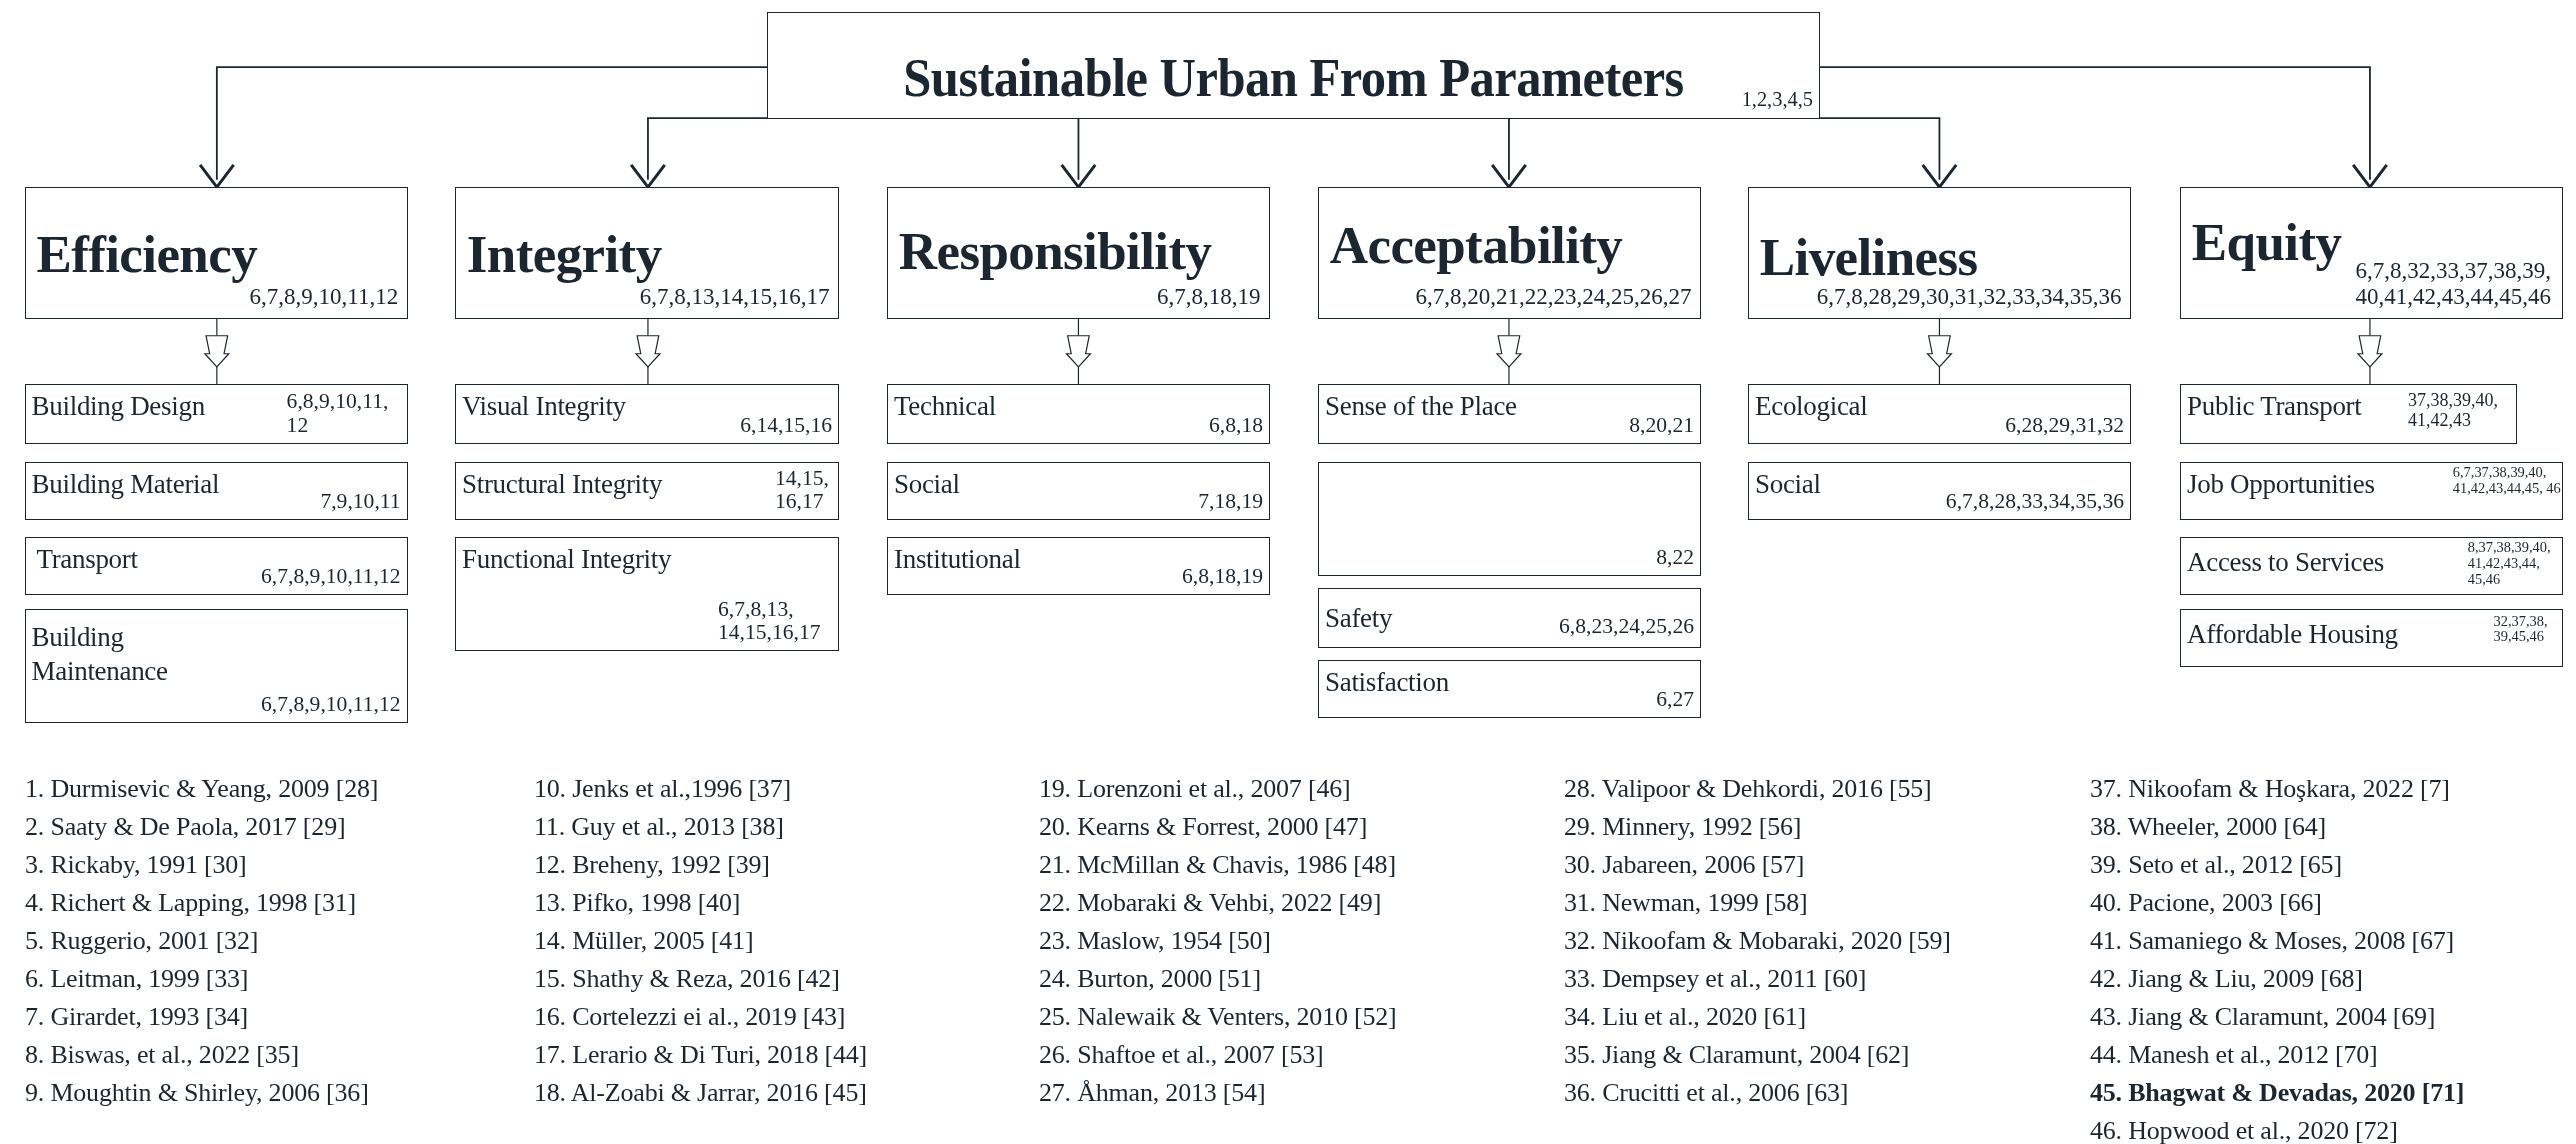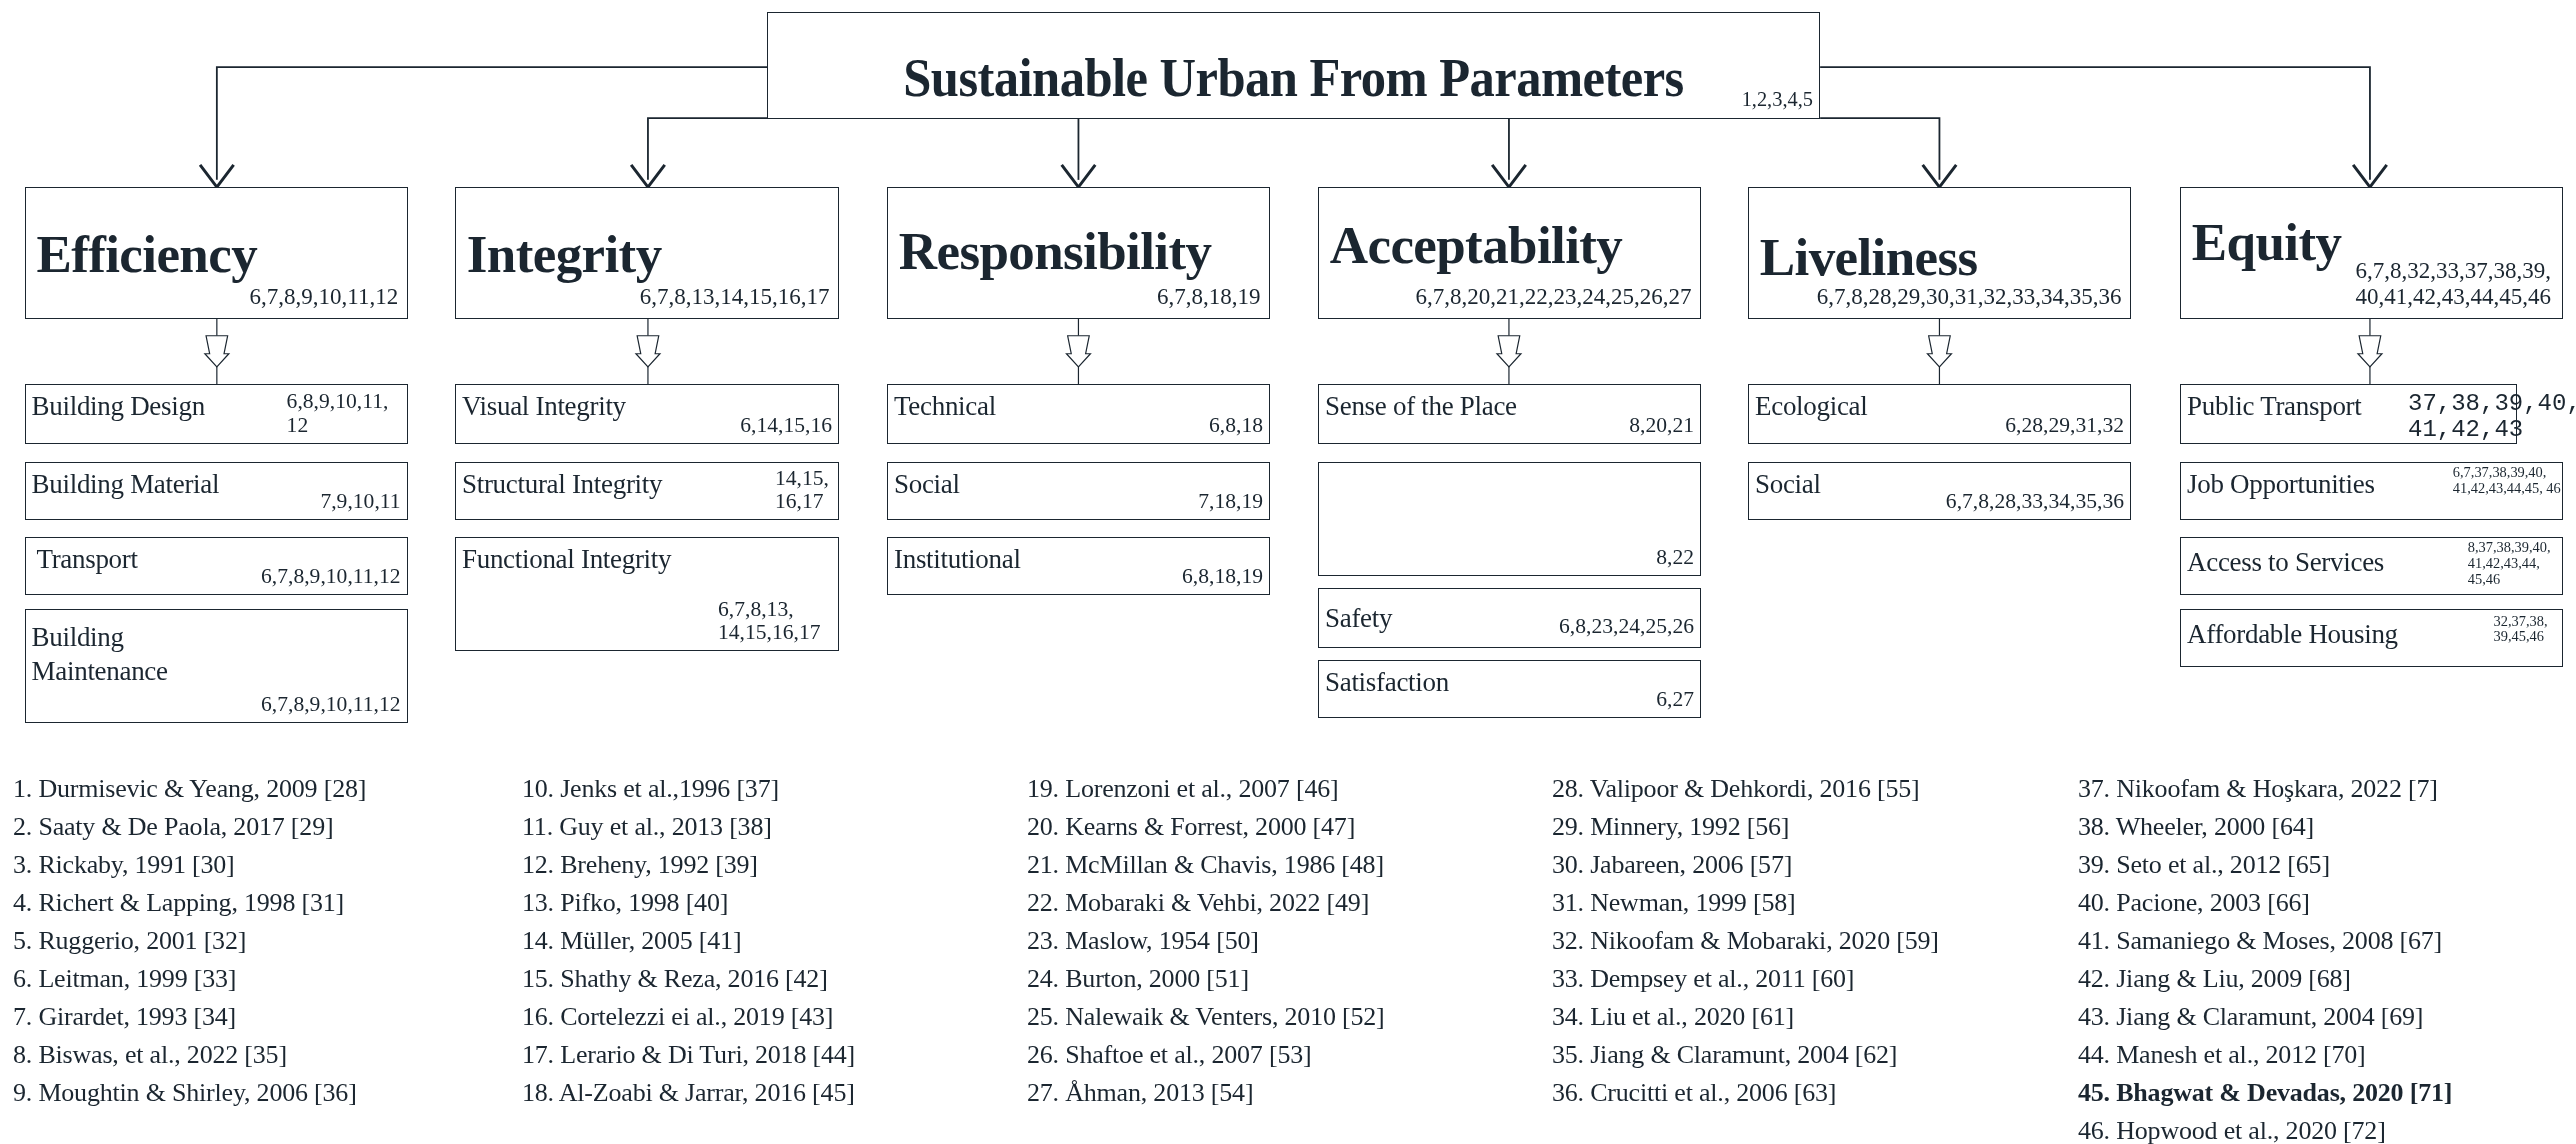--- a/index.html
+++ b/index.html
@@ -8,21 +8,21 @@
   .box { position:absolute; border:1.8px solid #1b2630; background:#fff; box-sizing:border-box; }
   .title { position:absolute; left:0; right:0; top:33px; text-align:center;
            font-weight:bold; font-size:55px; letter-spacing:-0.6px; transform:scaleX(0.92); }
   .title-refs { position:absolute; right:6px; bottom:7.2px; font-size:20.4px; }
   .l1-label { position:absolute; left:10.8px; top:36px; font-weight:bold; font-size:53px; letter-spacing:-0.6px; }
   .l1-refs { position:absolute; right:8.4px; bottom:7.2px; font-size:23px; text-align:left; line-height:1.15; }
   .l2-label { position:absolute; left:6px; top:4.8px; font-size:27px; line-height:1.25; letter-spacing:-0.3px; }
   .l2-refs { position:absolute; right:6px; bottom:4.8px; font-size:21.6px; line-height:1.1; text-align:left; }
   .l2-refs.small { font-size:17px; }
   svg.lines { position:absolute; left:0; top:0; width:2576px; height:1144px; }
-  .ref-item { position:absolute; font-size:26px; white-space:nowrap; letter-spacing:-0.2px; }
+  .ref-item { position:absolute; font-size:26px; white-space:nowrap; letter-spacing:-0.2px;margin-left:12px; }
 </style>
 </head>
 <body>
 
 <svg class="lines" viewBox="0 0 4295 1908">
   <g stroke="#1b2630" stroke-width="3" fill="none">
 
     <polyline points="1279,112 361,112 361,300"></polyline>
     <polyline points="3035,112 3952,112 3952,300"></polyline>
 
@@ -166,21 +166,21 @@
   <div class="l2-label">Ecological</div>
   <div class="l2-refs">6,28,29,31,32</div>
 </div>
 <div class="box" style="left:1748px; top:462px; width:383px; height:58px;">
   <div class="l2-label">Social</div>
   <div class="l2-refs">6,7,8,28,33,34,35,36</div>
 </div>
 
 <div class="box" style="left:2180px; top:384px; width:337px; height:60px;">
   <div class="l2-label">Public Transport</div>
-  <div class="l2-refs" style="width:102px; top:6px; bottom:auto; font-size:24px;font-family:Liberation Mono, monospace;">37,38,39,40, 41,42,43</div>
+  <div class="l2-refs" style="width:102px; top:6px; bottom:auto; font-size:18px;">37,38,39,40, 41,42,43</div>
 </div>
 <div class="box" style="left:2180px; top:462px; width:383px; height:58px;">
   <div class="l2-label">Job Opportunities</div>
   <div class="l2-refs small" style="width:108px; top:2.4px; bottom:auto; right:1.2px; font-size:14.4px;">6,7,37,38,39,40, 41,42,43,44,45, 46</div>
 </div>
 <div class="box" style="left:2180px; top:537px; width:383px; height:58px;">
   <div class="l2-label" style="top:8.4px;">Access to Services</div>
   <div class="l2-refs small" style="width:93px; top:2.4px; bottom:auto; right:1.2px; font-size:14.4px;">8,37,38,39,40, 41,42,43,44, 45,46</div>
 </div>
 <div class="box" style="left:2180px; top:609px; width:383px; height:58px;">

